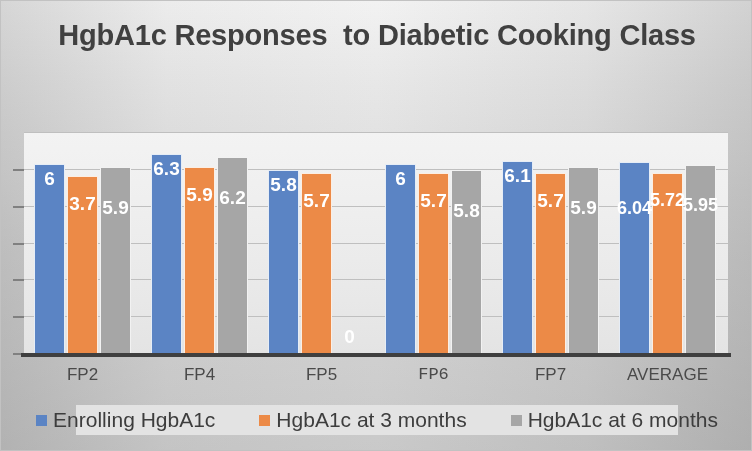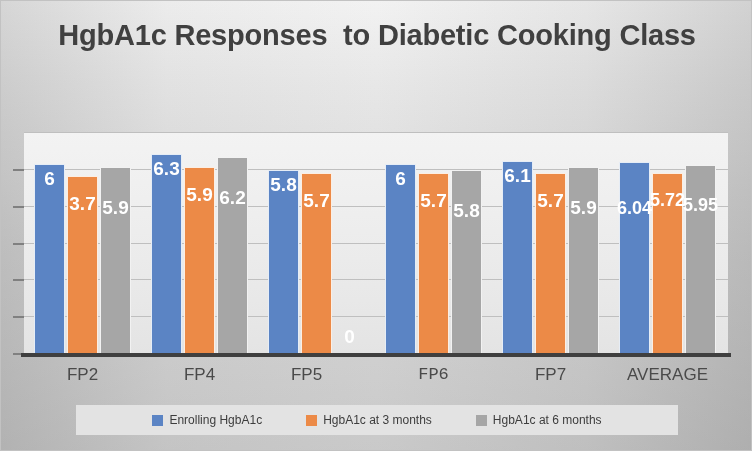--- a/index.html
+++ b/index.html
@@ -122,21 +122,21 @@
     background: #e3e3e3;
     display: flex;
     align-items: center;
     justify-content: center;
     gap: 44px;
   }
   .legend-item {
     display: flex;
     align-items: center;
     gap: 6px;
-    font-size: 12px;
+    font-size: 21px;
     color: #3d3d3d;
     white-space: nowrap;
   }
   .legend-swatch {
     width: 11px;
     height: 11px;
     flex: 0 0 auto;
   }
   .legend-swatch.series-0 { background: #5b84c4; }
   .legend-swatch.series-1 { background: #ec8a47; }
@@ -206,21 +206,21 @@
       <div class="bar-label" style="left: 493.5px; top: 164px;">6.1</div>
       <div class="bar-label" style="left: 526.5px; top: 189px;">5.7</div>
       <div class="bar-label" style="left: 559.5px; top: 196px;">5.9</div>
       <div class="bar-label small" style="left: 610.5px; top: 181px; margin-top: 16px;">6.04</div>
       <div class="bar-label small" style="left: 643.5px; top: 189px;">5.72</div>
       <div class="bar-label small" style="left: 676.5px; top: 194px;">5.95</div>
     </div>
   <div id="categories-layer">
       <div class="cat-label" style="left: 23px;">FP2</div>
       <div class="cat-label" style="left: 140px;">FP4</div>
-      <div class="cat-label" style="left: 247px;">FP5</div>
+      <div class="cat-label" style="left: 262px;">FP5</div>
       <div class="cat-label" style="left: 374px; font-family: Liberation Mono, monospace;">FP6</div>
       <div class="cat-label" style="left: 491px;">FP7</div>
       <div class="cat-label" style="left: 608px;">AVERAGE</div>
     </div>
 
   <div id="legend">
       <div class="legend-item">
         <span class="legend-swatch series-0"></span>
         <span>Enrolling HgbA1c</span>
       </div>

